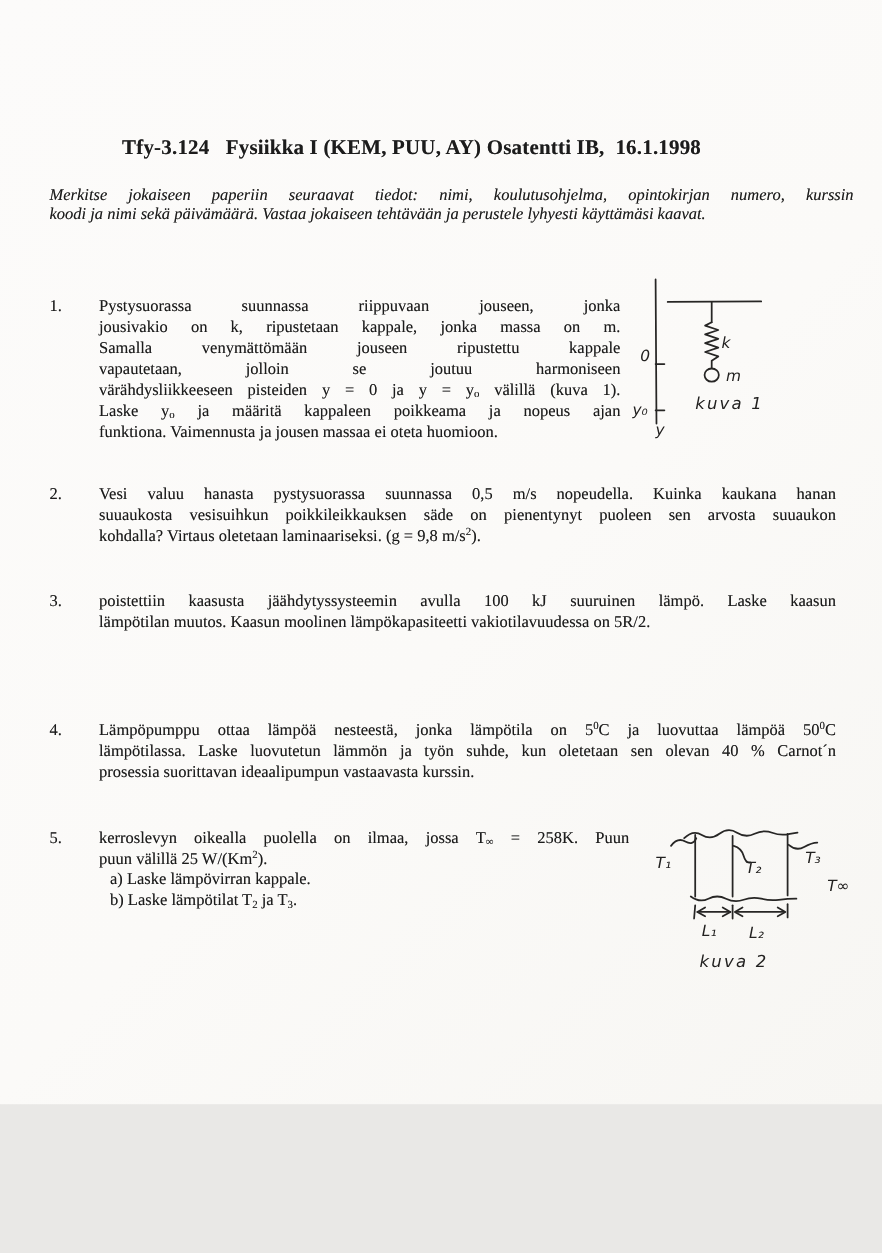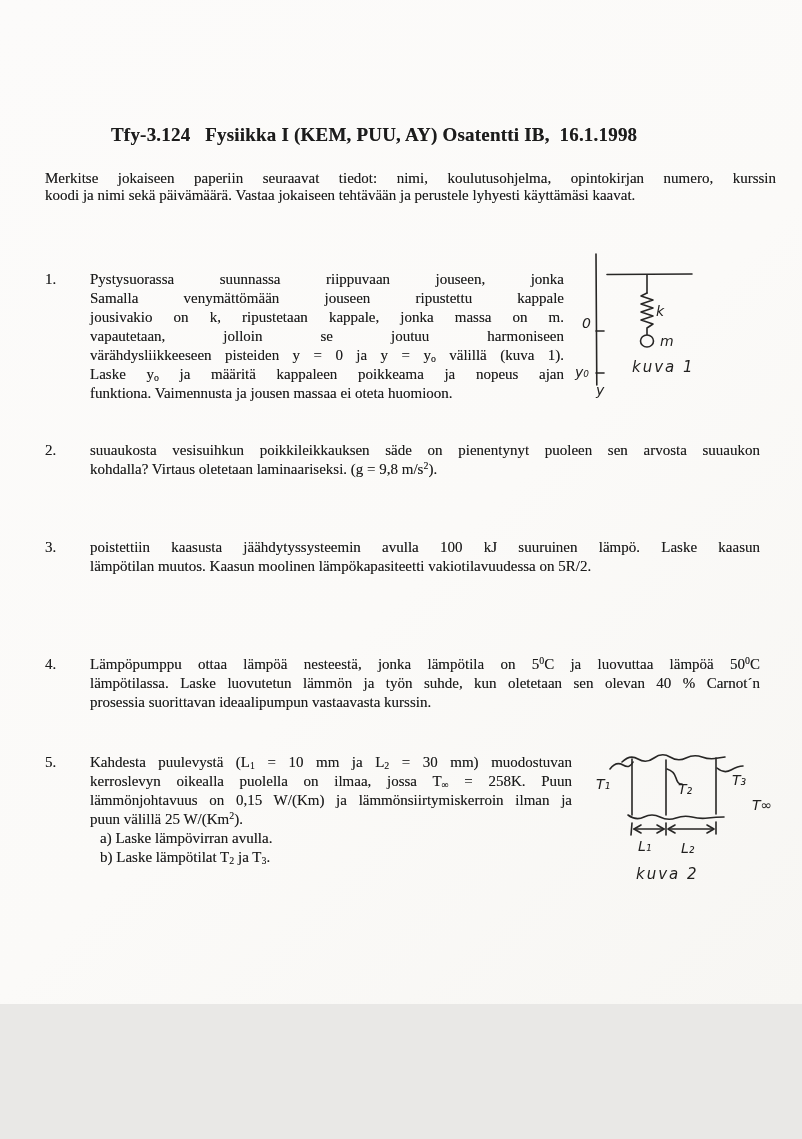--- a/index.html
+++ b/index.html
@@ -7,21 +7,21 @@
     position:relative;width:802px;height:1004px;margin:0 auto;overflow:hidden;
     background:linear-gradient(135deg,#fcfbfa 0%,#fbfaf8 55%,#f7f6f3 100%);
     font-family:"Liberation Serif",serif;color:#1c1c1c;
   }
   .title{
     position:absolute;left:111px;top:124px;font-size:19px;font-weight:bold;
     white-space:pre;letter-spacing:0.2px;text-shadow:0 0 0.5px rgba(25,25,25,.55);
   }
   .intro{
     position:absolute;left:45px;top:170px;width:731px;
-    font-size:15px;line-height:16.5px;
+    font-style:italic;font-size:15px;line-height:16.5px;
     text-shadow:0 0 0.4px rgba(25,25,25,.5);
   }
   .jl{text-align:justify;text-align-last:justify;}
   .question{
     position:absolute;left:90px;font-size:15px;line-height:19px;
     text-shadow:0 0 0.4px rgba(25,25,25,.5);
   }
   .qnum{position:absolute;left:-45px;top:0;width:34px;}
   .q1{top:270px;width:474px;}
   .q2{top:441px;width:670px;}
@@ -56,54 +56,53 @@
   <div class="title">Tfy-3.124   Fysiikka I (KEM, PUU, AY) Osatentti IB,  16.1.1998</div>
 
   <div class="intro">
     <div class="jl">Merkitse jokaiseen paperiin seuraavat tiedot: nimi, koulutusohjelma, opintokirjan numero, kurssin</div>
     <div>koodi ja nimi sekä päivämäärä. Vastaa jokaiseen tehtävään ja perustele lyhyesti käyttämäsi kaavat.</div>
   </div>
 
   <div class="question q1">
     <div class="qnum">1.</div>
     <div class="jl">Pystysuorassa suunnassa riippuvaan jouseen, jonka</div>
+    <div class="jl">jousivakio on k, ripustetaan kappale, jonka massa on m.</div>
     <div class="jl">Samalla venymättömään jouseen ripustettu kappale</div>
-    <div class="jl">jousivakio on k, ripustetaan kappale, jonka massa on m.</div>
     <div class="jl">vapautetaan, jolloin se joutuu harmoniseen</div>
     <div class="jl">värähdysliikkeeseen pisteiden y = 0 ja y = y<sub>o</sub> välillä (kuva 1).</div>
     <div class="jl">Laske y<sub>o</sub> ja määritä kappaleen poikkeama ja nopeus ajan</div>
     <div>funktiona. Vaimennusta ja jousen massaa ei oteta huomioon.</div>
   </div>
 
   <div class="question q2">
     <div class="qnum">2.</div>
+    <div class="jl">Vesi valuu hanasta pystysuorassa suunnassa 0,5 m/s nopeudella. Kuinka kaukana hanan</div>
     <div class="jl">suuaukosta vesisuihkun poikkileikkauksen säde on pienentynyt puoleen sen arvosta suuaukon</div>
     <div>kohdalla? Virtaus oletetaan laminaariseksi. (g = 9,8 m/s<sup>2</sup>).</div>
   </div>
 
   <div class="question q3">
     <div class="qnum">3.</div>
     <div class="jl">poistettiin kaasusta jäähdytyssysteemin avulla 100 kJ suuruinen lämpö.  Laske kaasun</div>
     <div>lämpötilan muutos.  Kaasun moolinen lämpökapasiteetti vakiotilavuudessa on 5R/2.</div>
   </div>
 
   <div class="question q4">
     <div class="qnum">4.</div>
     <div class="jl">Lämpöpumppu ottaa lämpöä nesteestä, jonka lämpötila on 5<sup>0</sup>C ja luovuttaa lämpöä 50<sup>0</sup>C</div>
     <div class="jl">lämpötilassa.  Laske luovutetun lämmön ja työn suhde, kun oletetaan sen olevan 40 % Carnot´n</div>
     <div>prosessia suorittavan ideaalipumpun vastaavasta kurssin.</div>
   </div>
 
   <div class="question q5">
     <div class="qnum">5.</div>
-    <div class="jl">Kahdesta puulevystä (L<sub>1</sub> = 10 mm ja L<sub>2</sub> = 30 mm) muodostuvan</div>
     <div class="jl">kerroslevyn oikealla puolella on ilmaa, jossa T<sub>∞</sub> = 258K. Puun</div>
-    <div class="jl">lämmönjohtavuus on 0,15 W/(Km) ja lämmönsiirtymiskerroin ilman ja</div>
     <div>puun välillä 25 W/(Km<sup>2</sup>).</div>
-    <div class="qitem">a) Laske lämpövirran avulla.</div>
+    <div class="qitem">a) Laske lämpövirran kappale.</div>
     <div class="qitem">b) Laske lämpötilat T<sub>2</sub> ja T<sub>3</sub>.</div>
   </div>
 
   <svg class="fig fig1" width="140" height="158" viewBox="0 0 140 158">
     <path d="M26,6 L26.8,137"></path>
     <path d="M26,83 L34,83"></path>
     <path d="M26,125 L34,125"></path>
     <path d="M37,26.5 L122,26"></path>
     <path d="M77,27 L77,45"></path>
     <path d="M77,45 L71,48 L83,52 L71,56 L83,60 L71,64 L83,68 L71,72 L83,76 L77,80 L77,86.5"></path>

